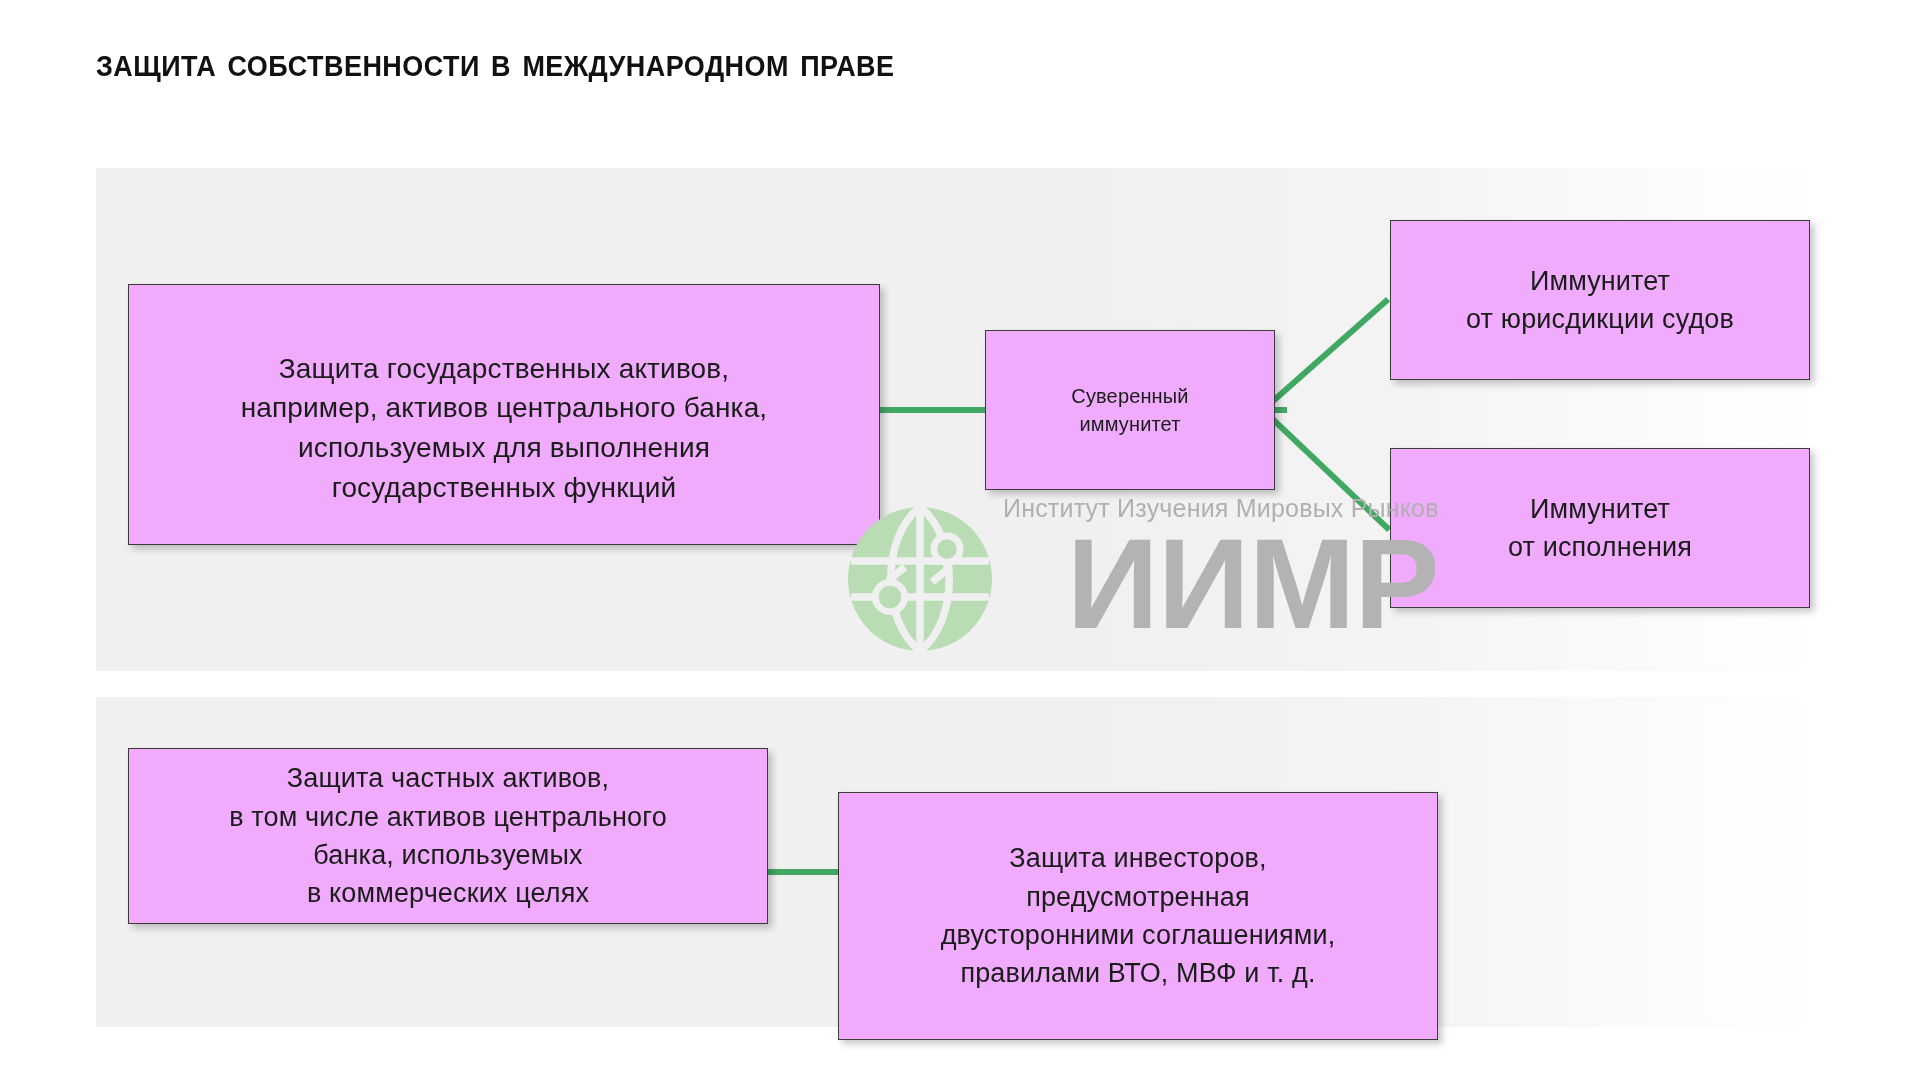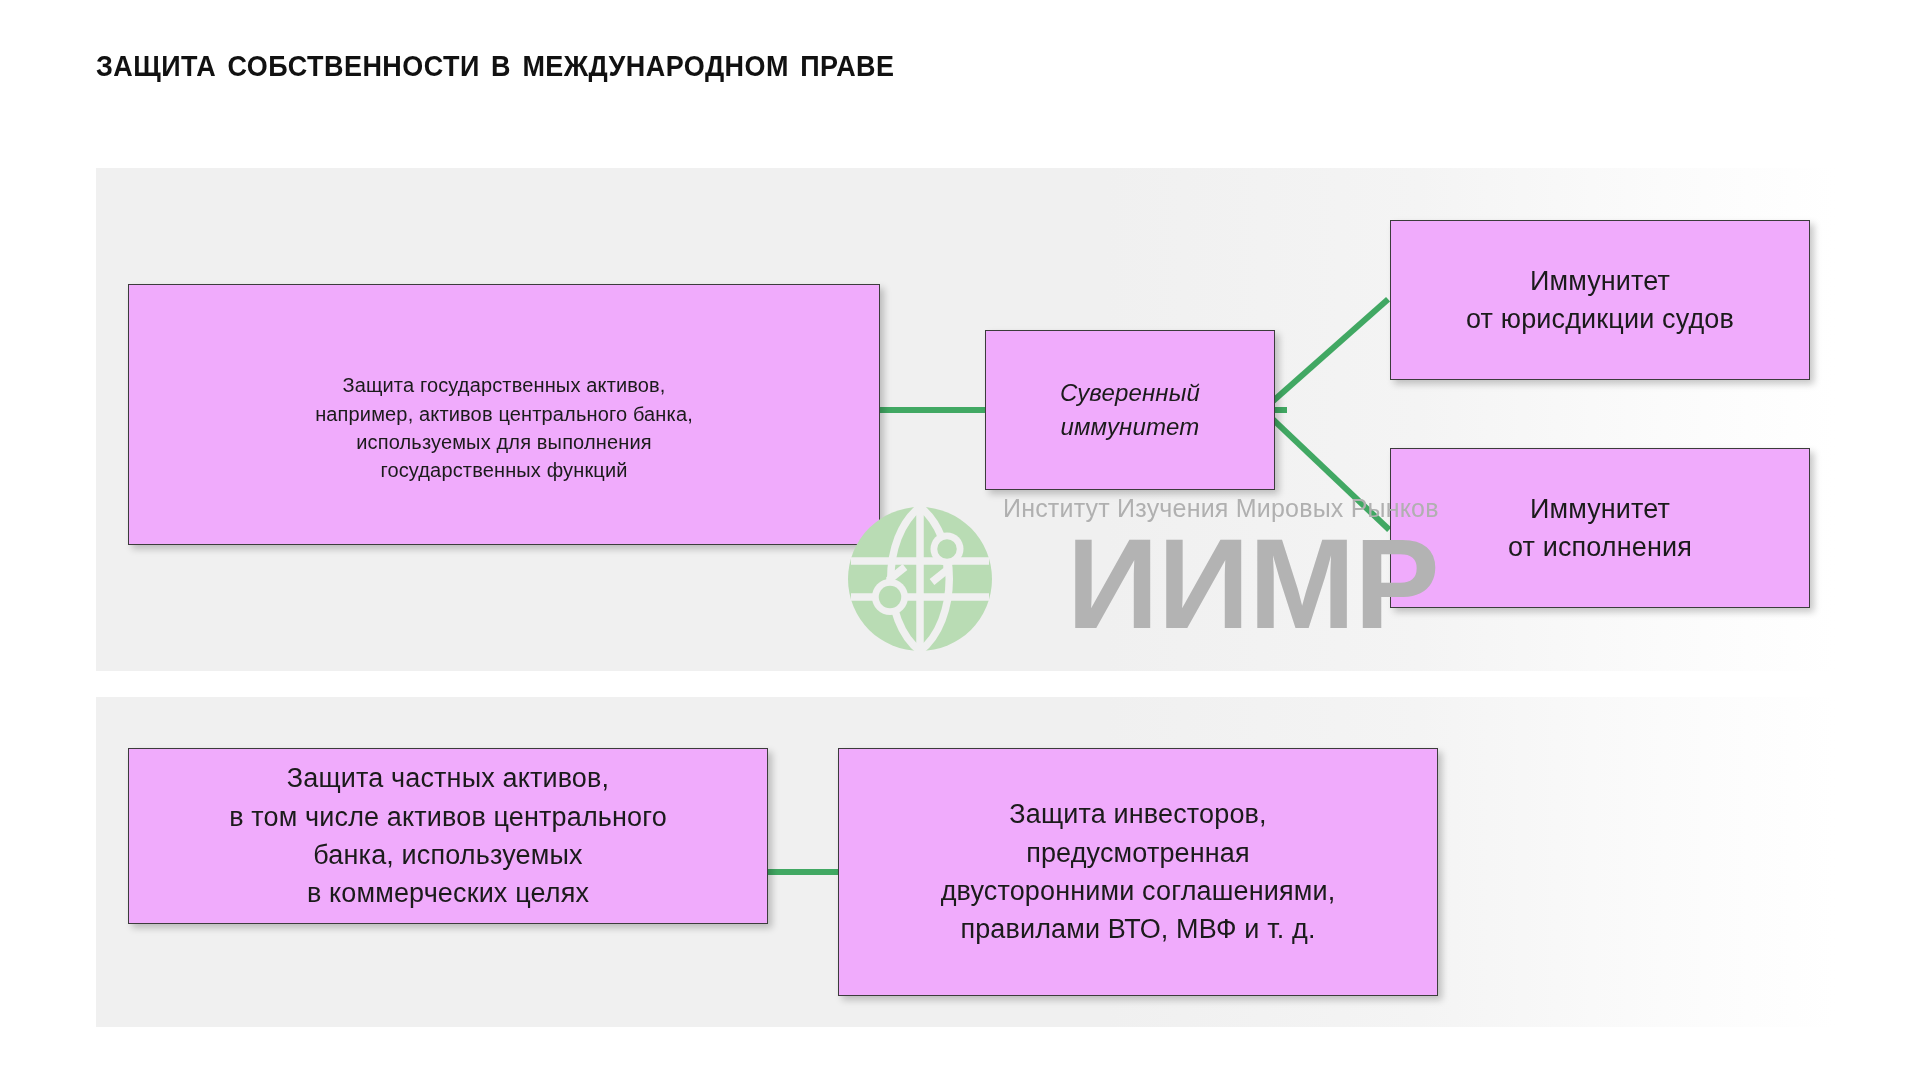--- a/index.html
+++ b/index.html
@@ -69,30 +69,30 @@
   .node .txt {
     line-height: 1.42;
     font-size: 27px;
     letter-spacing: 0.15px;
     white-space: pre-line;
     padding: 0 14px;
     font-stretch: semi-condensed;
   }
 
   #node-state-assets  { left: 128px;  top: 284px;  width: 752px; height: 261px; }
-  #node-state-assets .txt { font-size: 20px; margin-top: 27px; }
+  #node-state-assets .txt { font-size: 28px; margin-top: 27px; }
 
   #node-sovereign     { left: 985px;  top: 330px;  width: 290px; height: 160px; }
-  #node-sovereign .txt{ font-size: 24px; font-style: italic; }
+  #node-sovereign .txt{ font-size: 20px; }
 
   #node-immunity-juris{ left: 1390px; top: 220px;  width: 420px; height: 160px; }
   #node-immunity-exec { left: 1390px; top: 448px;  width: 420px; height: 160px; }
 
   #node-private-assets{ left: 128px;  top: 748px;  width: 640px; height: 176px; }
-  #node-investor-prot { left: 838px;  top: 748px;  width: 600px; height: 248px; }
+  #node-investor-prot { left: 838px;  top: 792px;  width: 600px; height: 248px; }
 
   
   .connector {
     position: absolute;
     background: #41a863;
     z-index: 2;
   }
   #conn-state-sovereign {
     left: 878px;
     top: 407px;

